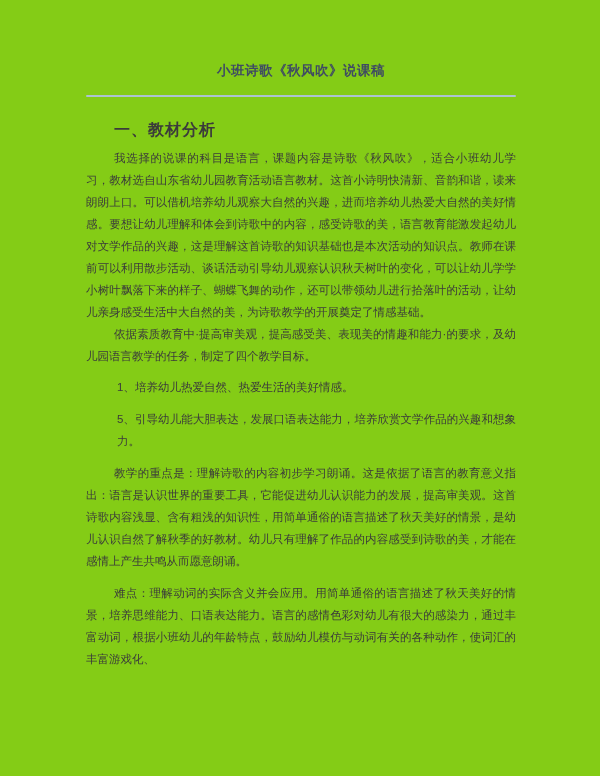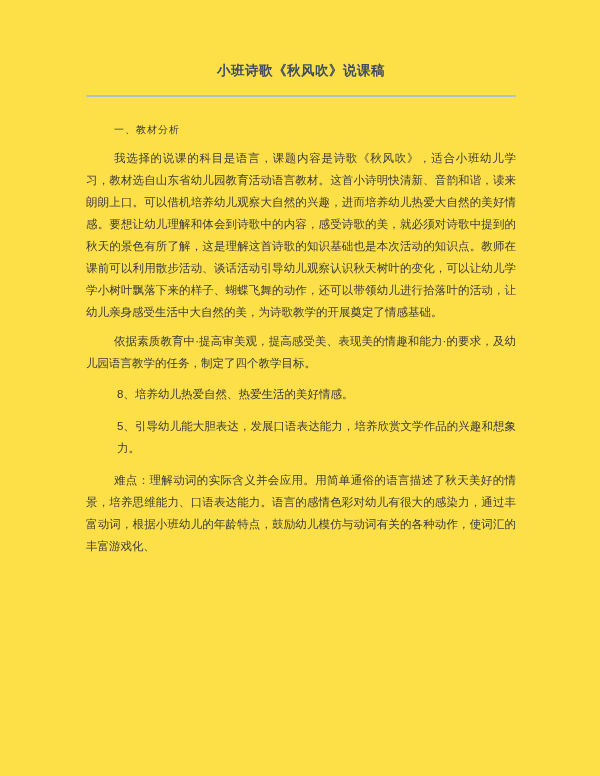--- a/index.html
+++ b/index.html
@@ -4,21 +4,21 @@
 <style>
   html, body {
     margin: 0;
     padding: 0;
     background: #ffffff;
   }
   .page {
     position: relative;
     width: 600px;
     height: 776px;
-    background: #fde047;
+    background: #84cc16;
     overflow: hidden;
     font-family: "Liberation Sans", sans-serif;
     box-sizing: border-box;
     padding: 58px 84px 0 86px;
   }
   .doc-title {
     margin: 0;
     text-align: center;
     font-size: 13.5px;
     font-weight: bold;
@@ -34,33 +34,33 @@
   }
   .body-text {
     width: 430px;
     color: #3b3b3b;
     font-size: 11.5px;
     line-height: 22px;
     text-align: justify;
   }
   .sec-heading {
     margin: 22px 0 0 0;
-    font-size: 10px;
-    font-weight: normal;
+    font-size: 16px;
+    font-weight: bold;
     color: #3b3b3b;
     line-height: 22px;
     text-indent: 28px;
     letter-spacing: 1px;
   }
   .para {
     margin: 0;
     text-indent: 28px;
   }
   .para-1 { margin-top: 6px; }
-  .para-2 { margin-top: 7px; }
+  .para-2 { }
   .para-3 { margin-top: 6px; }
   .para-4 { margin-top: 10px; }
   .goal {
     margin: 0 0 10px 0;
     padding-left: 31px;
     text-indent: 0;
     line-height: 22px;
   }
   .goals { margin-top: 9px; }
 </style>
@@ -70,26 +70,27 @@
 <div class="page">
 
   <h1 class="doc-title">小班诗歌《秋风吹》说课稿</h1>
 
   <div class="title-rule"></div>
 
   <div class="body-text">
 
     <h2 class="sec-heading">一、教材分析</h2>
 
-    <p class="para para-1">我选择的说课的科目是语言，课题内容是诗歌《秋风吹》，适合小班幼儿学习，教材选自山东省幼儿园教育活动语言教材。这首小诗明快清新、音韵和谐，读来朗朗上口。可以借机培养幼儿观察大自然的兴趣，进而培养幼儿热爱大自然的美好情感。要想让幼儿理解和体会到诗歌中的内容，感受诗歌的美，就必须对诗歌中提到的秋天的景色有所了解，这是理解这首诗歌的知识基础也是本次活动的知识点。教师在课前可以利用散步活动、谈话活动引导幼儿观察认识秋天树叶的变化，可以让幼儿学学小树叶飘落下来的样子、蝴蝶飞舞的动作，还可以带领幼儿进行拾落叶的活动，让幼儿亲身感受生活中大自然的美，为诗歌教学的开展奠定了情感基础。</p>
+    <p class="para para-1">我选择的说课的科目是语言，课题内容是诗歌《秋风吹》，适合小班幼儿学习，教材选自山东省幼儿园教育活动语言教材。这首小诗明快清新、音韵和谐，读来朗朗上口。可以借机培养幼儿观察大自然的兴趣，进而培养幼儿热爱大自然的美好情感。要想让幼儿理解和体会到诗歌中的内容，感受诗歌的美，语言教育能激发起幼儿对文学作品的兴趣，这是理解这首诗歌的知识基础也是本次活动的知识点。教师在课前可以利用散步活动、谈话活动引导幼儿观察认识秋天树叶的变化，可以让幼儿学学小树叶飘落下来的样子、蝴蝶飞舞的动作，还可以带领幼儿进行拾落叶的活动，让幼儿亲身感受生活中大自然的美，为诗歌教学的开展奠定了情感基础。</p>
 
     <p class="para para-2">依据素质教育中·提高审美观，提高感受美、表现美的情趣和能力·的要求，及幼儿园语言教学的任务，制定了四个教学目标。</p>
 
     <div class="goals">
-      <p class="goal">8、培养幼儿热爱自然、热爱生活的美好情感。</p>
+      <p class="goal">1、培养幼儿热爱自然、热爱生活的美好情感。</p>
       <p class="goal">5、引导幼儿能大胆表达，发展口语表达能力，培养欣赏文学作品的兴趣和想象力。</p>
     </div>
 
+    <p class="para para-3">教学的重点是：理解诗歌的内容初步学习朗诵。这是依据了语言的教育意义指出：语言是认识世界的重要工具，它能促进幼儿认识能力的发展，提高审美观。这首诗歌内容浅显、含有粗浅的知识性，用简单通俗的语言描述了秋天美好的情景，是幼儿认识自然了解秋季的好教材。幼儿只有理解了作品的内容感受到诗歌的美，才能在感情上产生共鸣从而愿意朗诵。</p>
 
     <p class="para para-4">难点：理解动词的实际含义并会应用。用简单通俗的语言描述了秋天美好的情景，培养思维能力、口语表达能力。语言的感情色彩对幼儿有很大的感染力，通过丰富动词，根据小班幼儿的年龄特点，鼓励幼儿模仿与动词有关的各种动作，使词汇的丰富游戏化、</p>
 
   </div>
 </div>
 
 </body></html>

